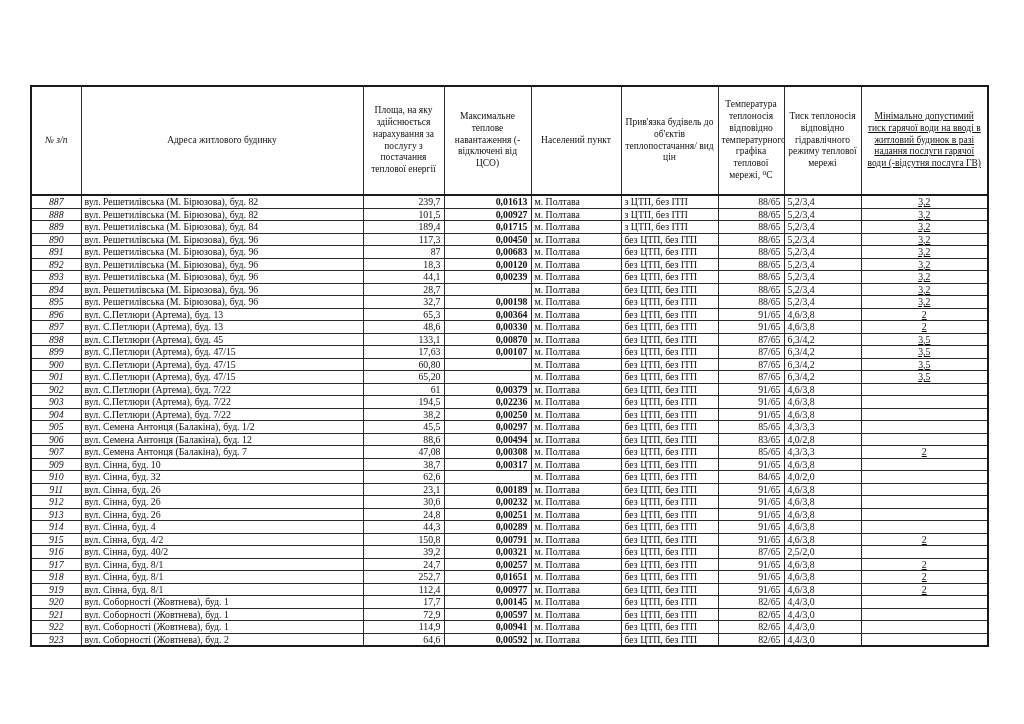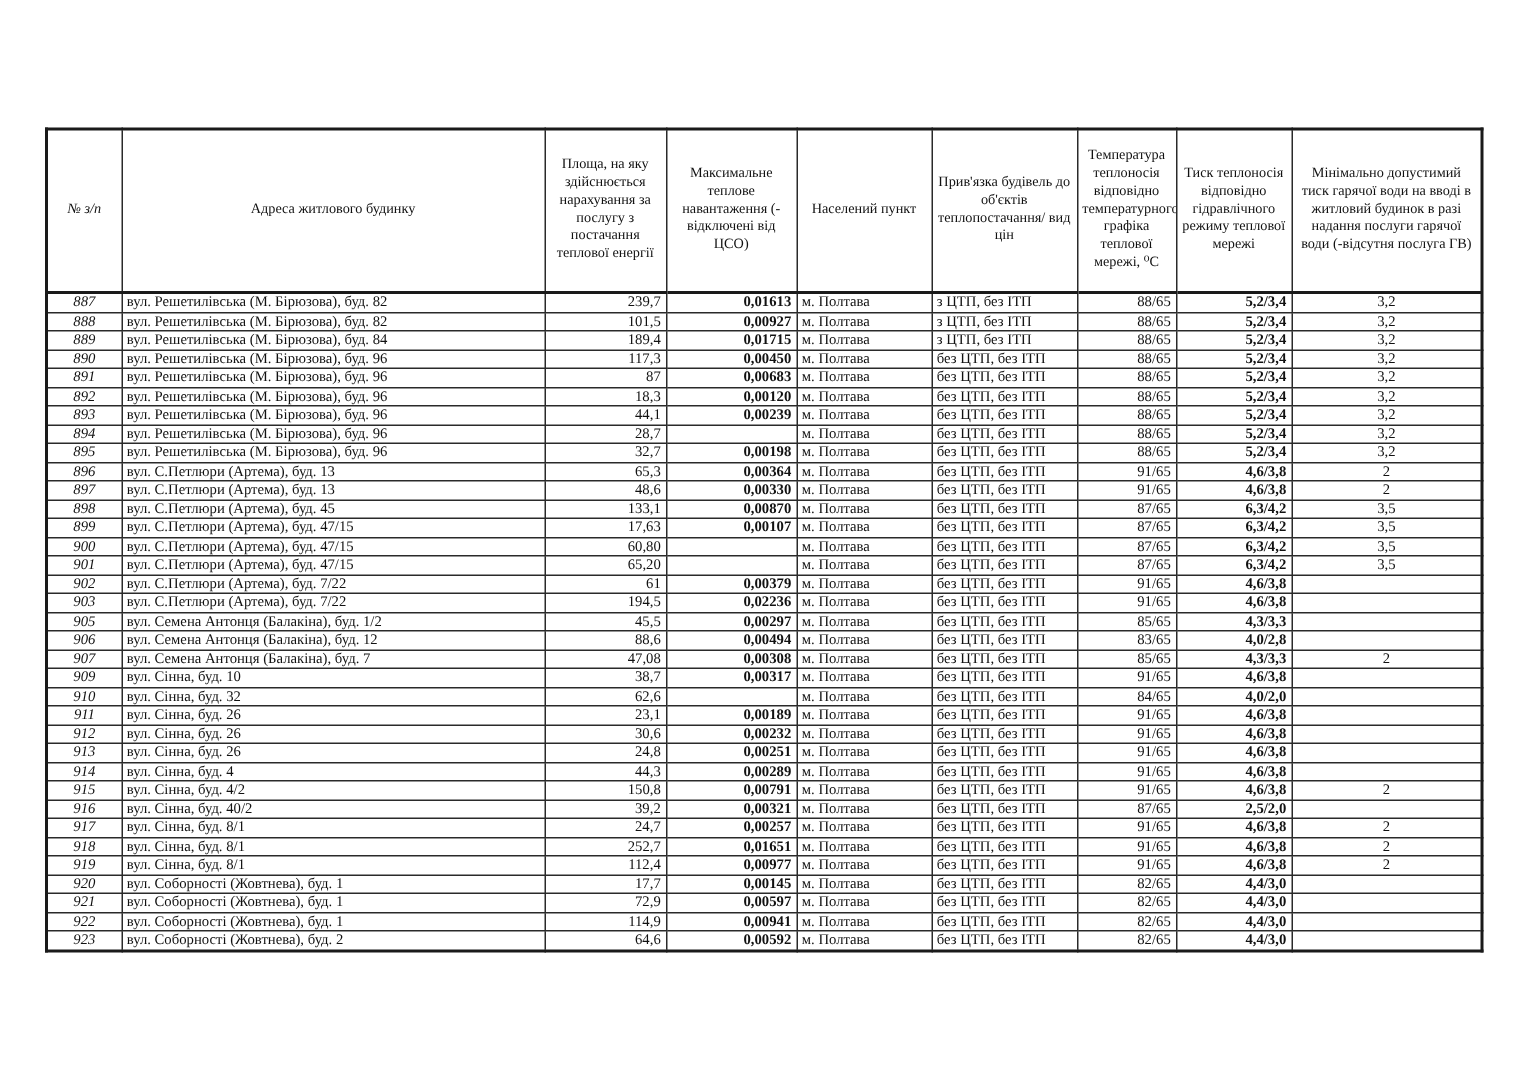--- a/index.html
+++ b/index.html
@@ -53,22 +53,22 @@
     padding: 0 3px;
   }
   
   .c0 { width: 50px;  text-align: center; font-style: italic; }
   .c1 { width: 282px; text-align: left; }
   .c2 { width: 81px;  text-align: right; }
   .c3 { width: 87px;  text-align: right; font-weight: bold; }
   .c4 { width: 90px;  text-align: left; }
   .c5 { width: 97px;  text-align: left; }
   .c6 { width: 66px;  text-align: right; }
-  .c7 { width: 77px;  text-align: right; font-weight: bold; }
-  .c8 { width: 127px; text-align: center; }
+  .c7 { width: 77px;  text-align: left; }
+  .c8 { width: 127px; text-align: center; text-decoration: underline; }
   thead th.c0, thead th.c1, thead th.c2, thead th.c3, thead th.c4,
   thead th.c5, thead th.c6, thead th.c7, thead th.c8 { text-align: center; }
 </style>
 </head>
 <body>
 
 <div class="page">
   <table class="doc-table">
     <thead>
       <tr>
@@ -265,20 +265,31 @@
           <td class="c1">вул. С.Петлюри (Артема), буд. 7/22</td>
           <td class="c2">194,5</td>
           <td class="c3">0,02236</td>
           <td class="c4">м. Полтава</td>
           <td class="c5">без ЦТП, без ІТП</td>
           <td class="c6">91/65</td>
           <td class="c7">4,6/3,8</td>
           <td class="c8"></td>
         </tr>
         <tr>
+          <td class="c0">904</td>
+          <td class="c1">вул. С.Петлюри (Артема), буд. 7/22</td>
+          <td class="c2">38,2</td>
+          <td class="c3">0,00250</td>
+          <td class="c4">м. Полтава</td>
+          <td class="c5">без ЦТП, без ІТП</td>
+          <td class="c6">91/65</td>
+          <td class="c7">4,6/3,8</td>
+          <td class="c8"></td>
+        </tr>
+        <tr>
           <td class="c0">905</td>
           <td class="c1">вул. Семена Антонця (Балакіна), буд. 1/2</td>
           <td class="c2">45,5</td>
           <td class="c3">0,00297</td>
           <td class="c4">м. Полтава</td>
           <td class="c5">без ЦТП, без ІТП</td>
           <td class="c6">85/65</td>
           <td class="c7">4,3/3,3</td>
           <td class="c8"></td>
         </tr>

